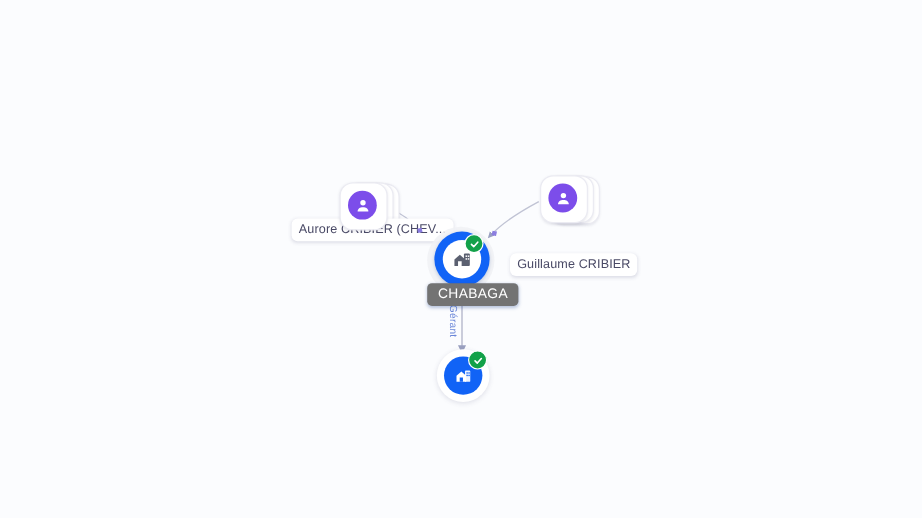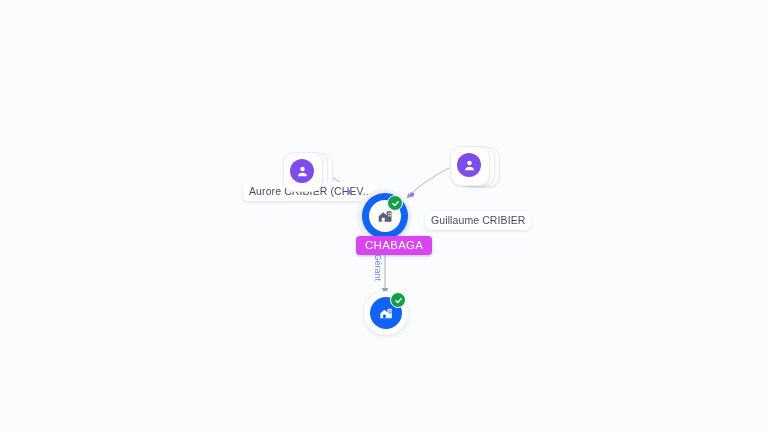--- a/index.html
+++ b/index.html
@@ -159,21 +159,21 @@
     border: 1.5px solid #ffffff;
     z-index: 6;
     display: flex;
     align-items: center;
     justify-content: center;
   }
 
   
   .name-badge {
     position: absolute;
-    background: #d946ef;
+    background: #737373;
     color: #ffffff;
     font-size: 11.5px;
     letter-spacing: .3px;
     padding: 3px 9px 4px 9px;
     border-radius: 4px;
     white-space: nowrap;
     box-shadow: 0 1px 3px rgba(20,60,140,0.3);
     z-index: 7;
   }
 

